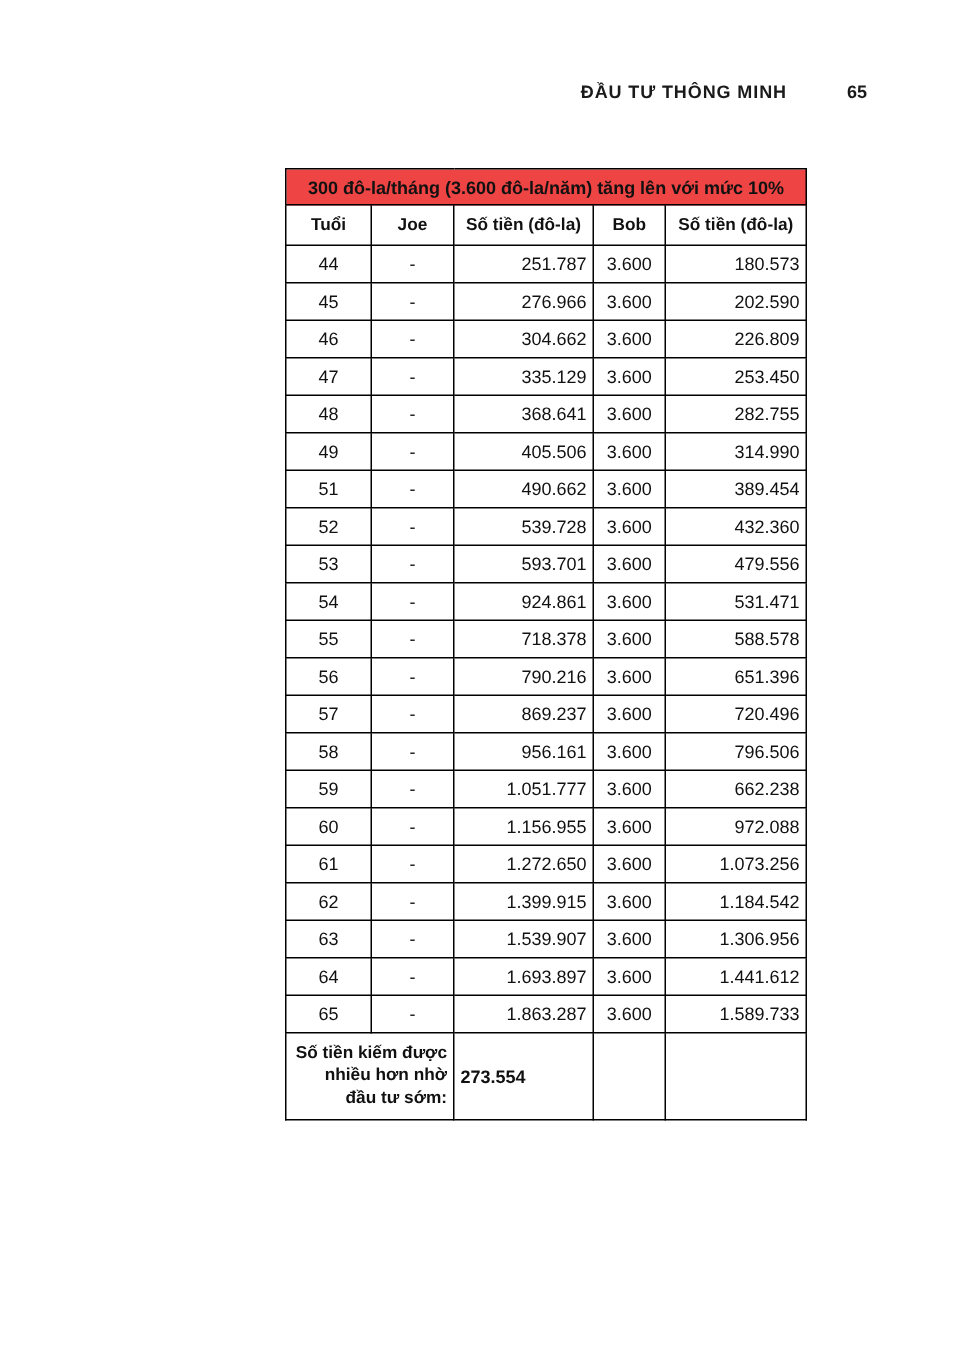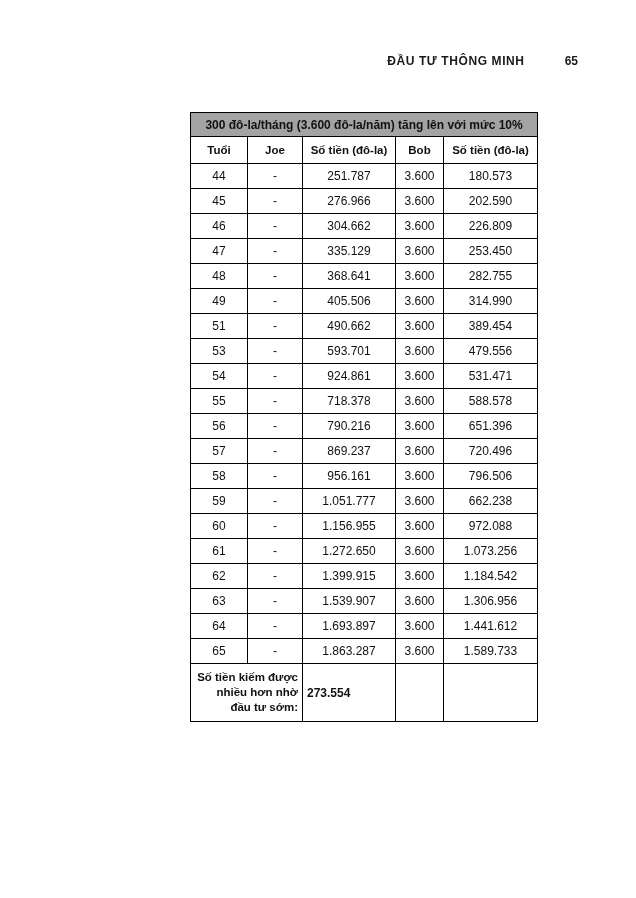--- a/index.html
+++ b/index.html
@@ -66,20 +66,21 @@
     font-weight: bold;
     text-align: center;
     font-size: 11.5px;
     padding: 4px 1px;
   }
   tbody td {
     height: 25px;
     text-align: center;
   }
   td.amount {
+    text-align: right;
     padding-right: 20px;
   }
   tr.bold-amounts td.amount { font-weight: normal; }
   tfoot td { height: 58px; }
   td.footer-label {
     font-weight: bold;
     text-align: right;
     font-size: 11.5px;
     line-height: 1.3;
     padding: 4px 6px;
@@ -103,21 +104,21 @@
   <table class="main-table">
     <colgroup>
       <col class="c1">
         <col class="c2">
         <col class="c3">
         <col class="c4">
         <col class="c5">
     </colgroup>
     <thead>
       <tr>
-        <td colspan="5" class="title-cell" style="background: #a3a3a3;">300 đô-la/tháng (3.600 đô-la/năm) tăng lên với mức 10%</td>
+        <td colspan="5" class="title-cell" style="background: #ef4444;">300 đô-la/tháng (3.600 đô-la/năm) tăng lên với mức 10%</td>
       </tr>
       <tr>
         <th class="col-header">Tuổi</th>
         <th class="col-header">Joe</th>
         <th class="col-header">Số tiền (đô-la)</th>
         <th class="col-header">Bob</th>
         <th class="col-header">Số tiền (đô-la)</th>
       </tr>
     </thead>
     <tbody>
@@ -164,20 +165,27 @@
           <td class="amount">314.990</td>
         </tr>
         <tr>
           <td>51</td>
           <td>-</td>
           <td class="amount">490.662</td>
           <td>3.600</td>
           <td class="amount">389.454</td>
         </tr>
         <tr>
+          <td>52</td>
+          <td>-</td>
+          <td class="amount">539.728</td>
+          <td>3.600</td>
+          <td class="amount">432.360</td>
+        </tr>
+        <tr>
           <td>53</td>
           <td>-</td>
           <td class="amount">593.701</td>
           <td>3.600</td>
           <td class="amount">479.556</td>
         </tr>
         <tr>
           <td>54</td>
           <td>-</td>
           <td class="amount">924.861</td>

